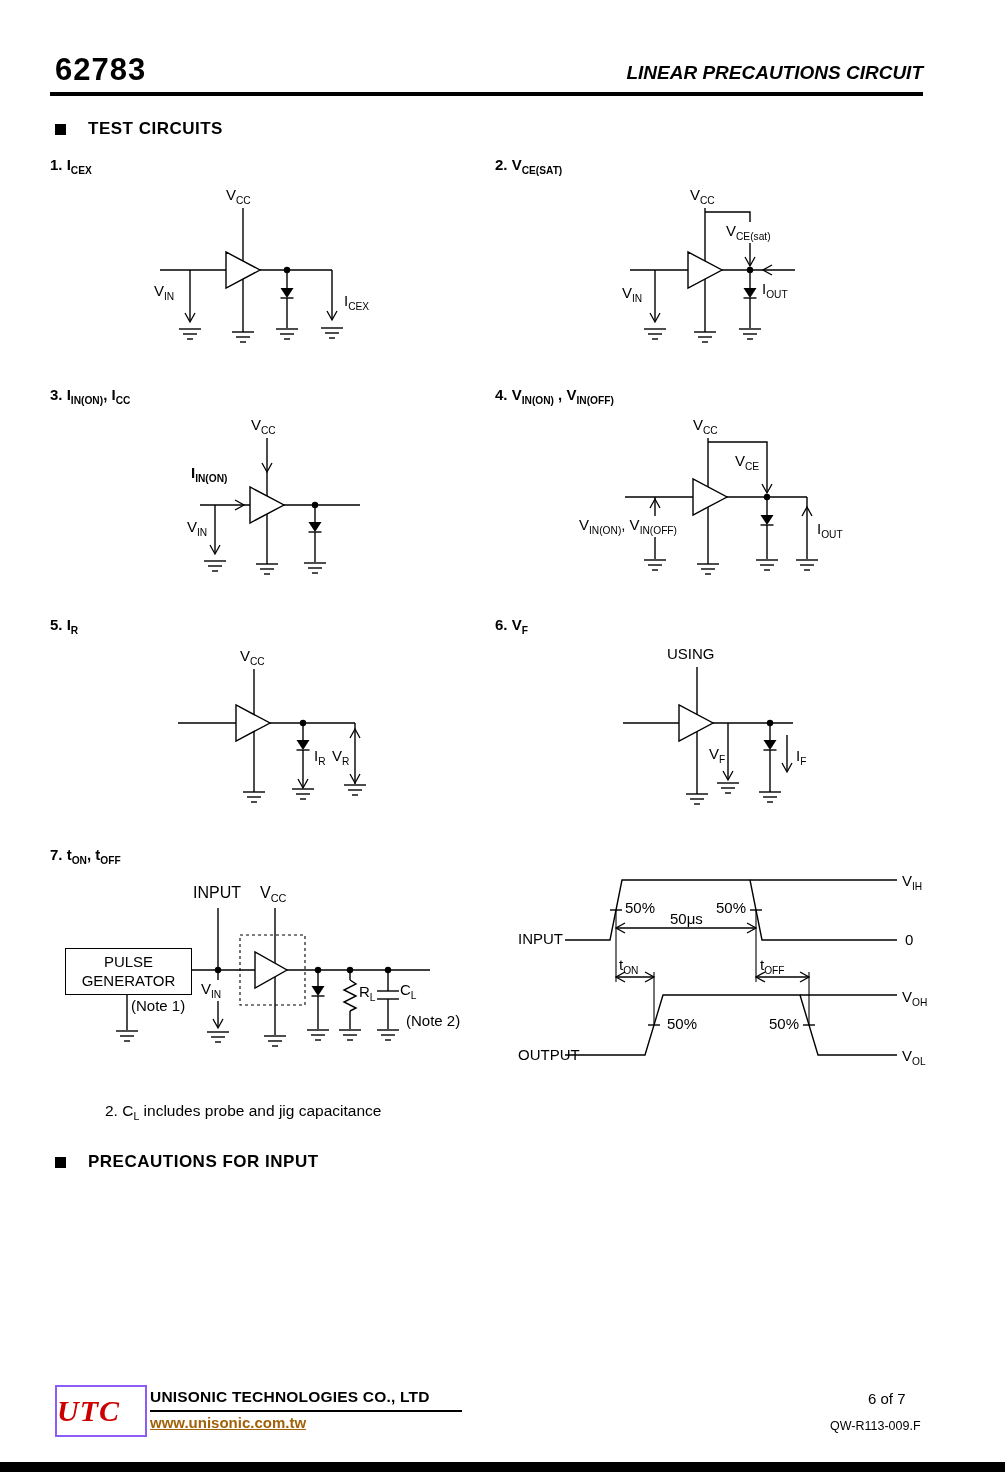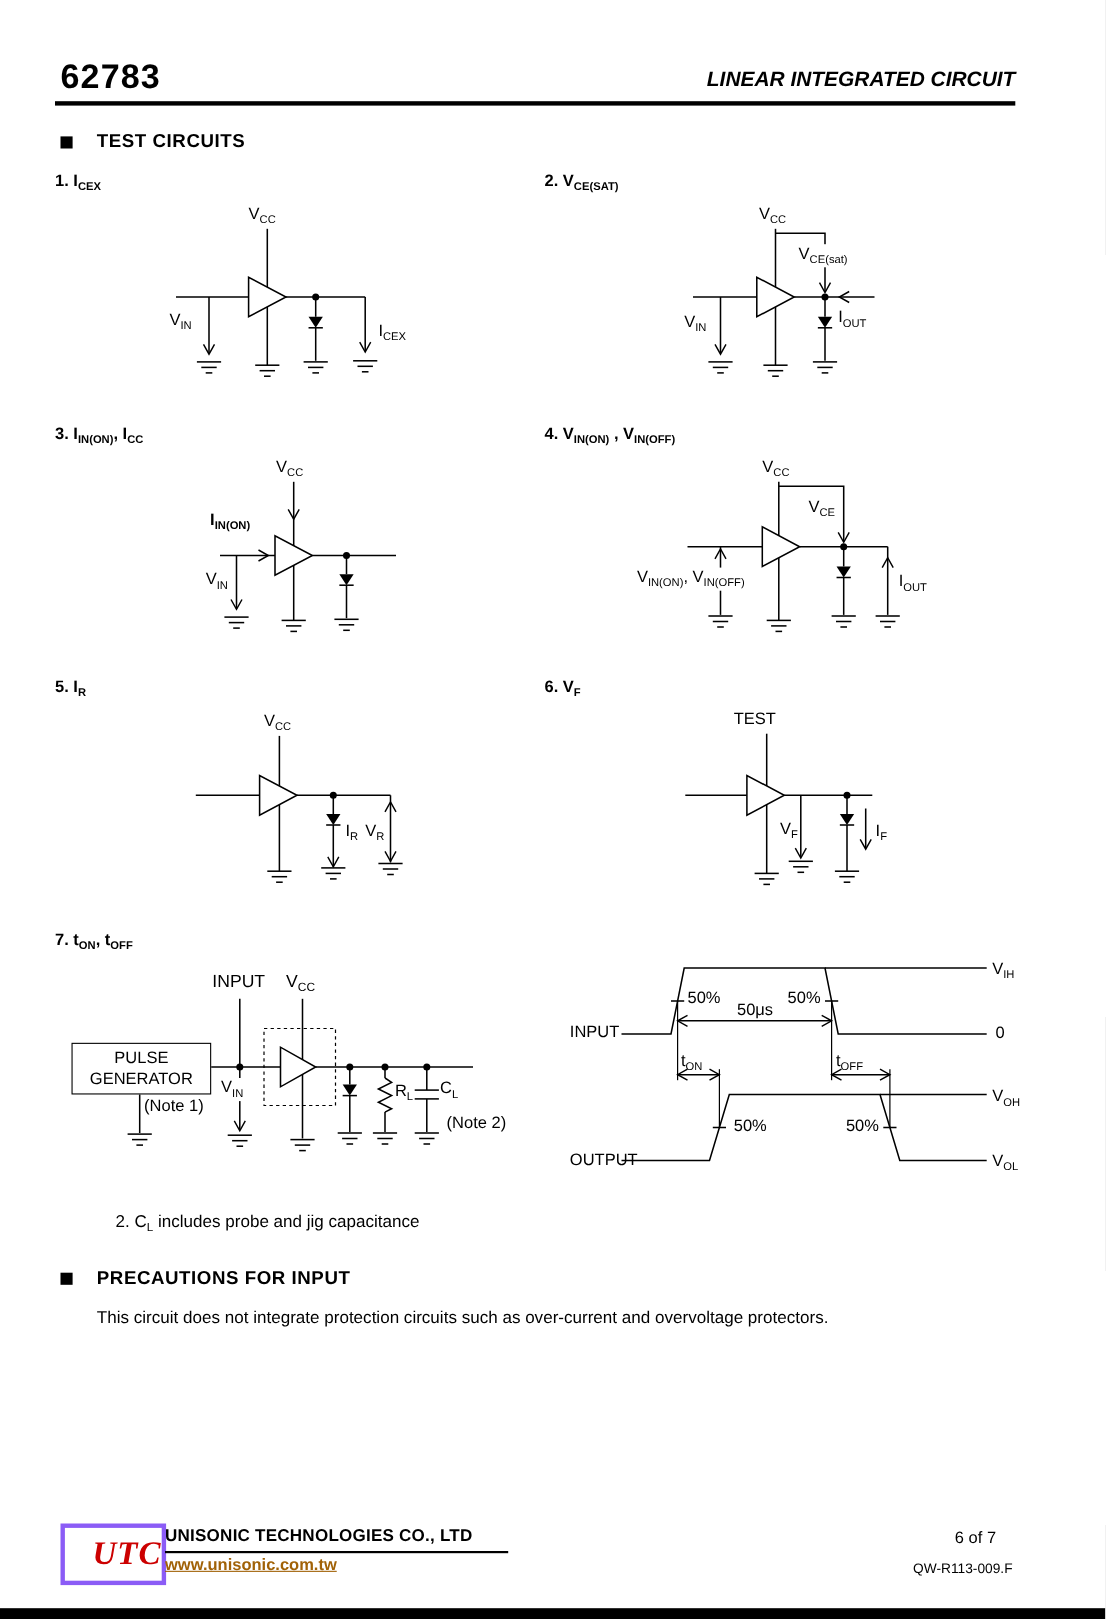--- a/index.html
+++ b/index.html
@@ -20,22 +20,22 @@
   .hdr-part{position:absolute;left:55px;top:52px;font-size:31px;font-weight:bold;letter-spacing:1px;text-align:center;}
   .hdr-doc{position:absolute;right:82px;top:62px;font-size:19px;font-weight:bold;font-style:italic;}
   .hdr-rule{position:absolute;left:50px;top:92px;width:873px;height:4px;background:#000;}
   .notes{position:absolute;left:52px;top:1098px;width:880px;font-size:15.5px;line-height:26px;}
   .notes .prefix{display:inline-block;width:53px;}
   .notes .n2{padding-left:53px;}
   .prec{position:absolute;left:52px;top:1186px;width:873px;font-size:15.5px;line-height:26px;text-align:justify;}
   .prec p{margin:0;text-indent:36px;}
   .pgbox{position:absolute;left:10px;top:68px;width:125px;height:45px;border:1.5px solid #000;
          display:flex;flex-direction:column;align-items:center;justify-content:center;font-size:15px;line-height:1.25;background:#fff;}
-  .logo{position:absolute;left:55px;top:1385px;width:88px;height:48px;border:4px solid #8b5cf6;
-        display:flex;align-items:center;justify-content:flex-end;background:#fff;}
+  .logo{position:absolute;left:55px;top:1385px;width:88px;height:48px;border:2px solid #8b5cf6;
+        display:flex;align-items:center;justify-content:flex-start;background:#fff;}
   .logo span{font-family:"Liberation Serif", serif;font-style:italic;font-weight:bold;font-size:30px;color:#cc0000;letter-spacing:1px;}
   .company{position:absolute;left:150px;top:1388px;font-size:15.5px;font-weight:bold;letter-spacing:.2px;}
   .company-rule{position:absolute;left:150px;top:1410px;width:312px;height:2px;background:#000;}
   .website{position:absolute;left:150px;top:1414px;font-size:15px;font-weight:bold;color:#a16207;text-decoration:underline;}
   .pageinfo{position:absolute;left:868px;top:1390px;font-size:15px;}
   .doccode{position:absolute;left:830px;top:1419px;font-size:12.5px;}
   .bottom-bar{position:absolute;left:0;top:1462px;width:1005px;height:10px;background:#000;}
 </style>
 </head>
 <body>
@@ -54,21 +54,21 @@
         <line x1="-6.5" y1="10" x2="6.5" y2="10" stroke="#000" stroke-width="1.4"></line>
       </g>
       <path id="ah-d" d="M-5,-9 L0,0 L5,-9" fill="none" stroke="#000" stroke-width="1.3"></path>
       <path id="ah-u" d="M-5,9 L0,0 L5,9" fill="none" stroke="#000" stroke-width="1.3"></path>
       <path id="ah-l" d="M9,-5 L0,0 L9,5" fill="none" stroke="#000" stroke-width="1.3"></path>
       <path id="ah-r" d="M-9,-5 L0,0 L-9,5" fill="none" stroke="#000" stroke-width="1.3"></path>
     </defs>
   </svg>
 
   <div class="hdr-part">62783</div>
-  <div class="hdr-doc">LINEAR INTEGRATED CIRCUIT</div>
+  <div class="hdr-doc">LINEAR PRECAUTIONS CIRCUIT</div>
   <div class="hdr-rule"></div>
 
   <div class="sec" style="left:55px;top:119px">
     <span class="sq"></span>
     <span>TEST CIRCUITS</span>
   </div>
 
   <div class="title" style="left:50px;top:156px">1. I<sub>CEX</sub></div>
   <div class="title" style="left:495px;top:156px">2. V<sub>CE(SAT)</sub></div>
   <div class="title" style="left:50px;top:386px">3. I<sub>IN(ON)</sub>, I<sub>CC</sub></div>
@@ -222,21 +222,21 @@
       </g>
       <polygon class="tri" points="64,60 64,96 98,78"></polygon>
       <circle cx="155" cy="78" r="3.2"></circle>
       <use href="#ah-d" x="113" y="135"></use>
       <use href="#dio" x="155" y="95"></use>
       <use href="#ah-d" x="172" y="127"></use>
       <use href="#gnd" x="82" y="149"></use>
       <use href="#gnd" x="113" y="138"></use>
       <use href="#gnd" x="155" y="147"></use>
     </svg>
-    <span class="lbl" style="left:52px;top:0px">TEST</span>
+    <span class="lbl" style="left:52px;top:0px">USING</span>
     <span class="lbl" style="left:94px;top:100px">V<sub>F</sub></span>
     <span class="lbl" style="left:181px;top:102px">I<sub>F</sub></span>
   </div>
 
   <div class="circuit" style="left:55px;top:880px;width:430px;height:190px">
     <svg width="430" height="190">
       <g class="wires">
         <path class="wire" d="M163,28 V90"></path>
         <path class="wire" d="M220,28 V155"></path>
         <path class="wire" d="M135,90 H200"></path>
@@ -325,21 +325,20 @@
   <div class="notes">
     <div class="n2"><span>2. C<sub>L</sub> includes probe and jig capacitance</span></div>
   </div>
 
   <div class="sec" style="left:55px;top:1152px">
     <span class="sq"></span>
     <span>PRECAUTIONS FOR INPUT</span>
   </div>
 
   <div class="prec">
-    <p>This circuit does not integrate protection circuits such as over-current and overvoltage protectors.</p>
   </div>
 
   <div class="logo">
     <span>UTC</span>
   </div>
   <div class="company">UNISONIC TECHNOLOGIES CO., LTD</div>
   <div class="company-rule"></div>
   <a class="website" href="#">www.unisonic.com.tw</a>
   <div class="pageinfo">6 of 7</div>
   <div class="doccode">QW-R113-009.F</div>

